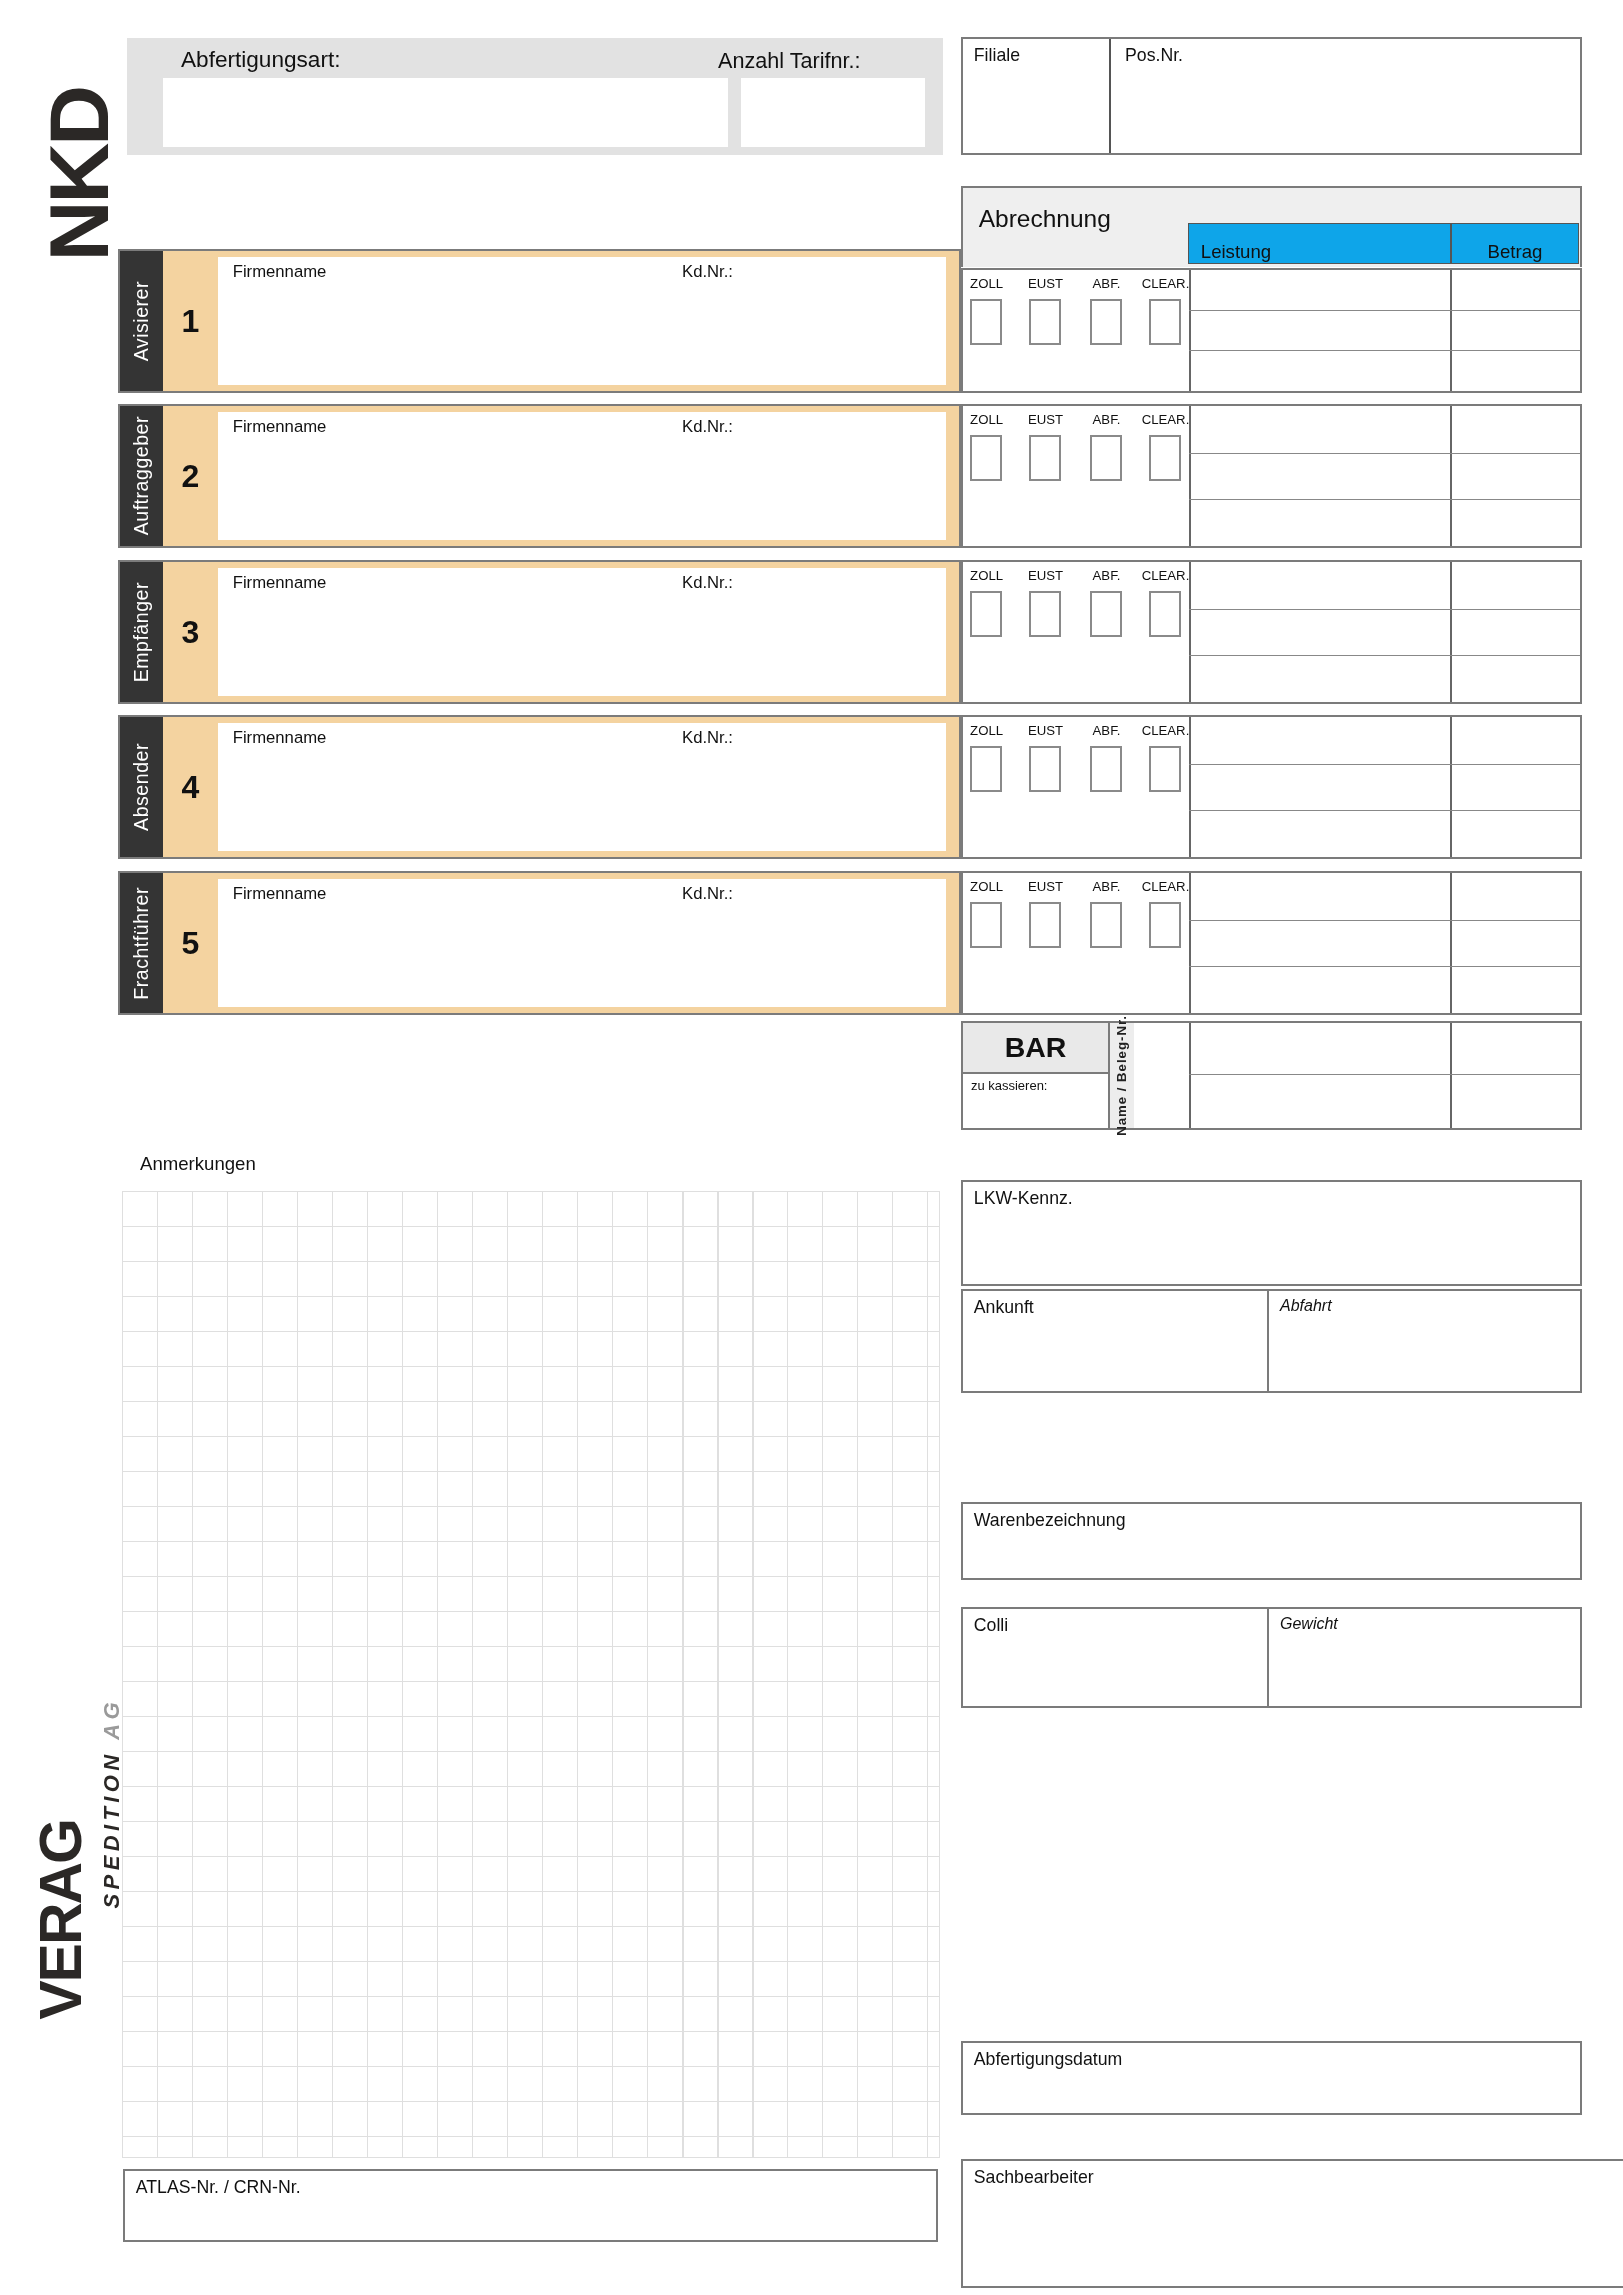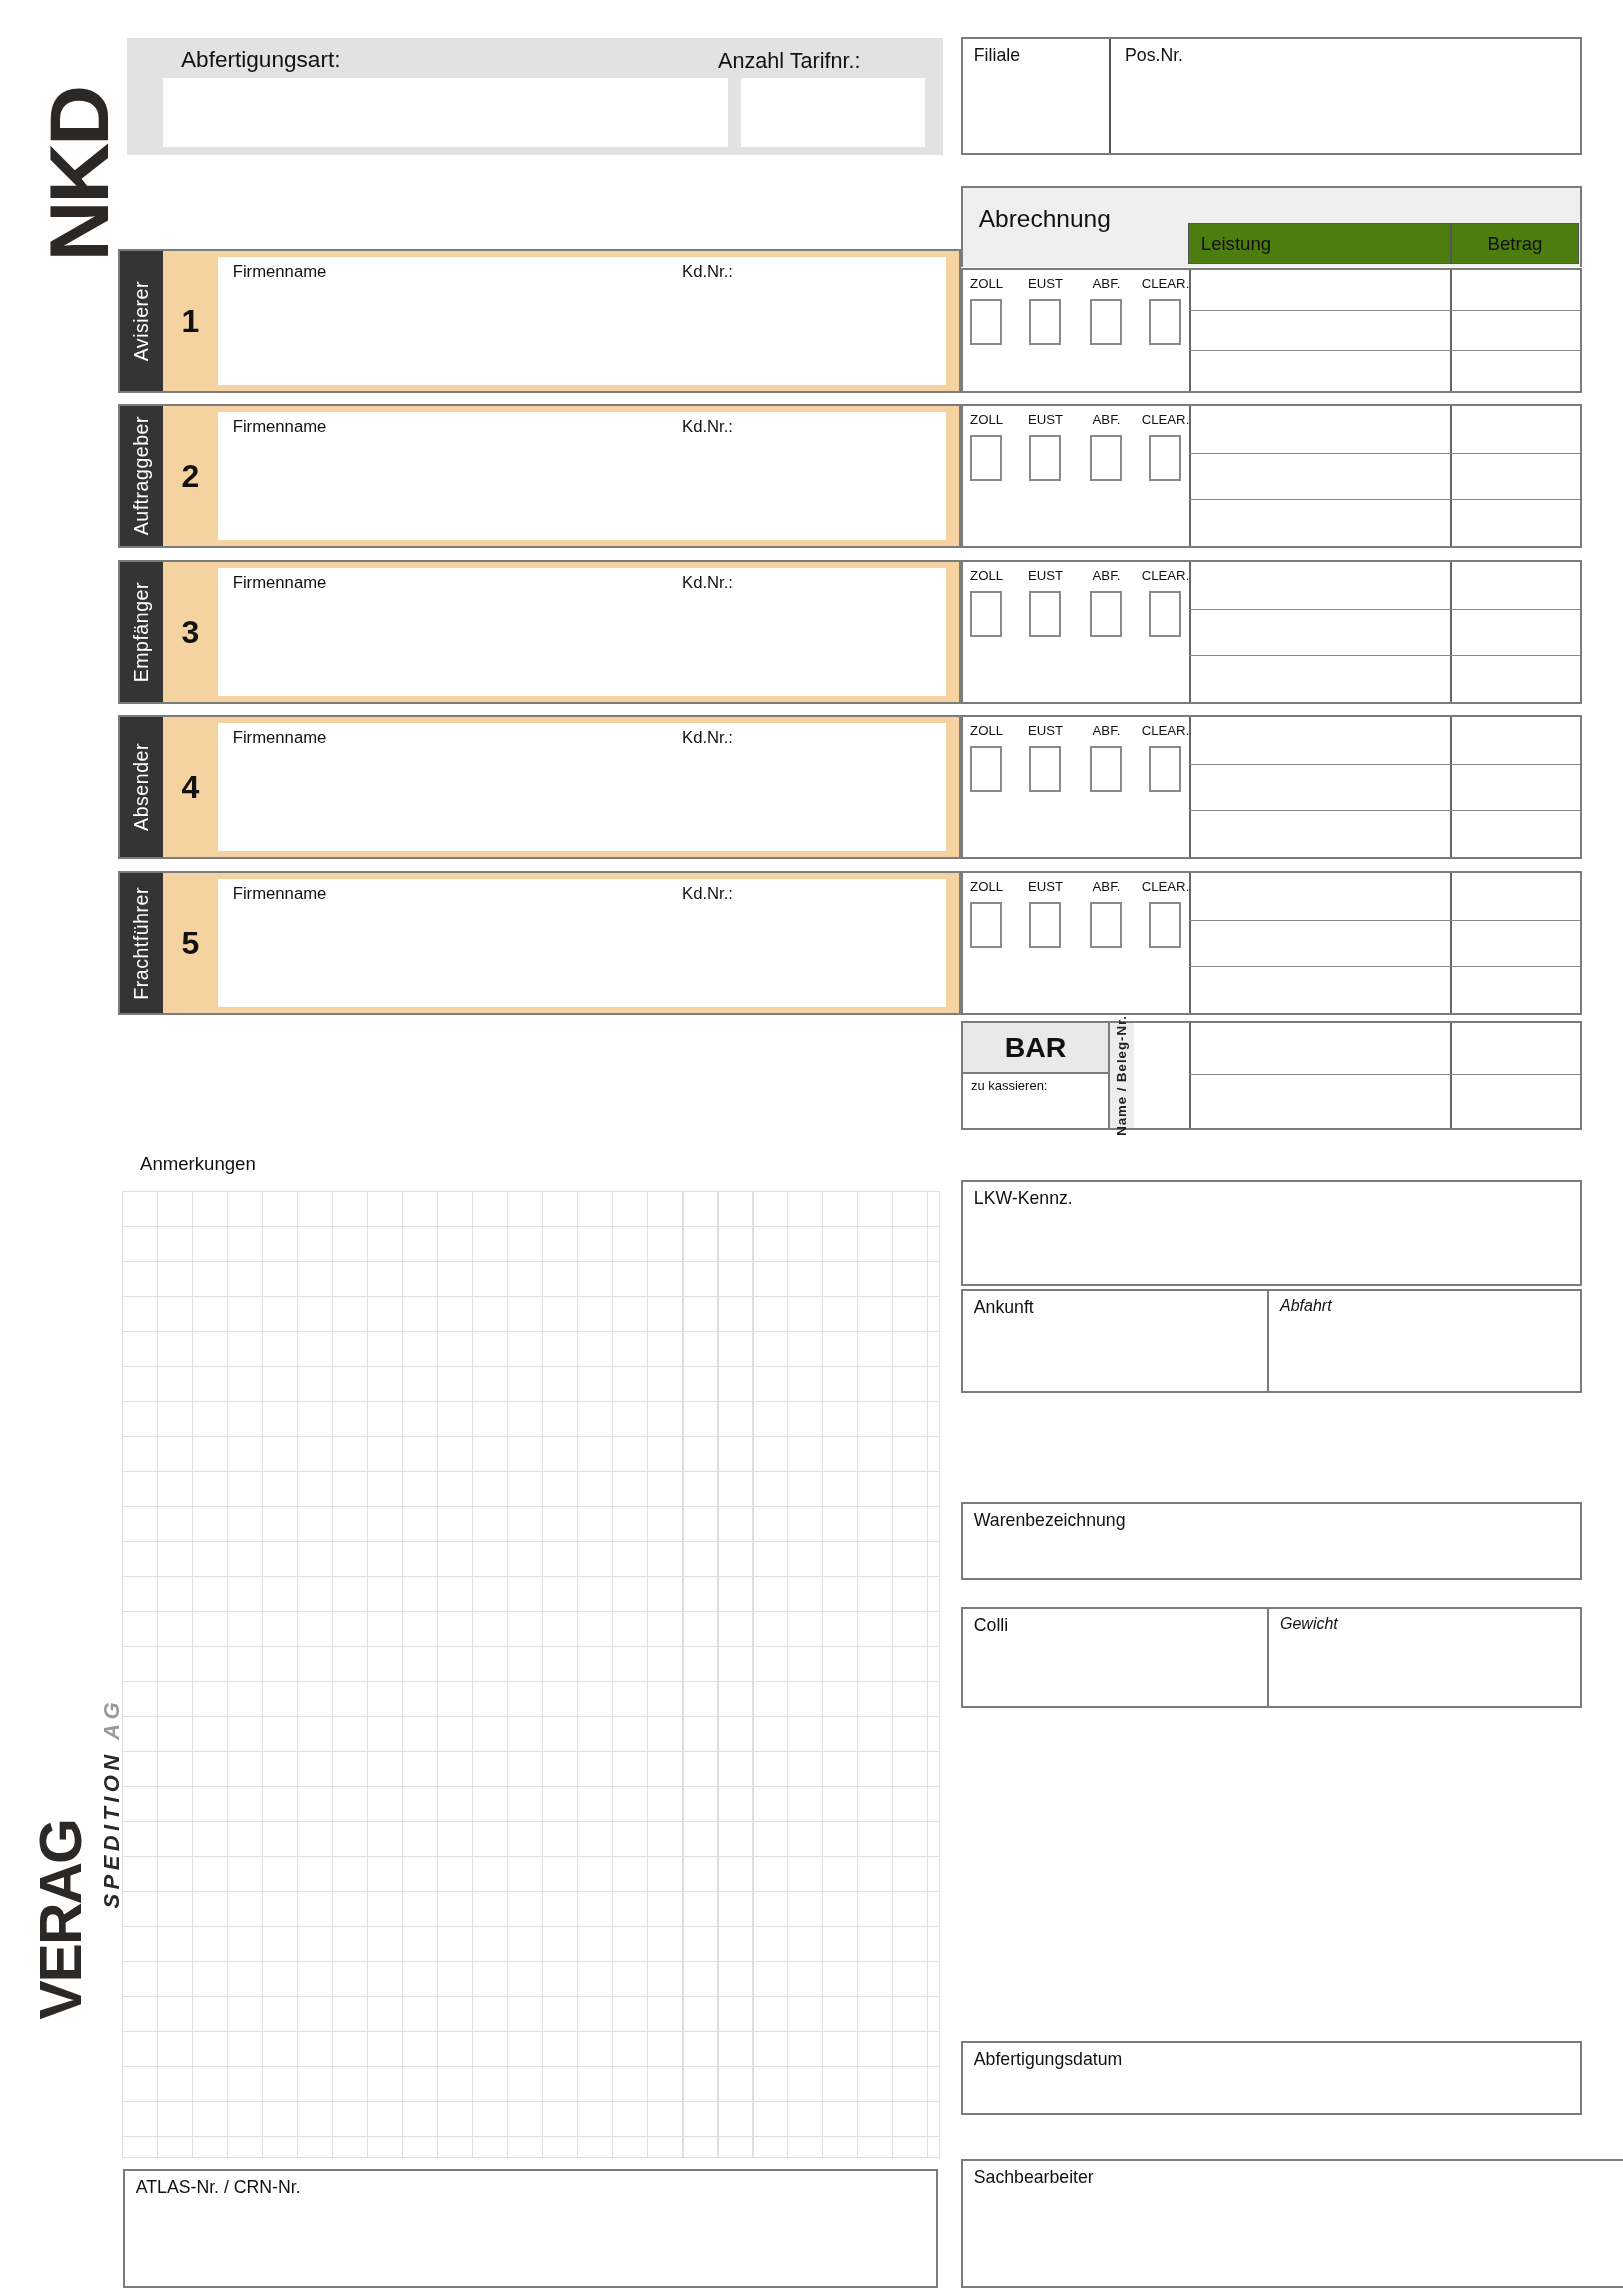--- a/index.html
+++ b/index.html
@@ -35,22 +35,22 @@
   .box-label { position:absolute; left:10.8px; top:5.9px; font-size:17.7px; color:#111; }
 
   .filiale-box { left:961px; top:37px; width:621px; height:118px; }
   .filiale-div { position:absolute; left:146px; top:0; bottom:0; width:1.5px; background:#555; }
   .posnr-label { position:absolute; left:162px; top:5.9px; font-size:17.7px; color:#111; }
 
   
   .abr-header { left:961px; top:186px; width:621px; height:81px; background:#efefef;
     border:2.9px solid #7b7b7b; border-bottom:none; }
   .abr-title { position:absolute; left:15.7px; top:16.7px; font-size:24.5px; color:#111; }
-  .colhead { position:absolute; top:35px; height:41px; background:#4d7c0f; border:1px solid #555;
-    font-size:18.6px; color:#111; display:flex; align-items:center; }
+  .colhead { position:absolute; top:35px; height:41px; background:#0ea5e9; border:1px solid #555;
+    font-size:18.6px; color:#111; display:flex; align-items:flex-end; }
   .colhead.leistung { left:225px; width:263px; padding-left:11.8px; }
   .colhead.betrag { left:488px; width:128px; justify-content:center; }
 
   
   .party-row { position:absolute; left:118px; width:843px; border:2.5px solid #7b7b7b; background:#f4d3a0; }
   .role-band { position:absolute; left:0; top:0; bottom:0; width:43px; background:#343434;
     display:flex; align-items:center; justify-content:center; }
   .role-band .vtext { color:#fff; font-size:19.6px; letter-spacing:0.5px; white-space:nowrap; }
   .row-number { position:absolute; left:43px; top:0; bottom:0; width:55px;
     display:flex; align-items:center; justify-content:center; font-size:32px; font-weight:bold; color:#111; }
@@ -88,21 +88,21 @@
   .right-half-label { position:absolute; left:317px; top:5.9px; font-size:16px; color:#111;font-style:italic; }
 
   
   .anm-label { left:140px; top:1153px; font-size:18.6px; color:#111; }
   .anm-grid { left:122px; top:1191px; width:818px; height:967px; background:#fff;
     border-right:1.5px solid #dfdfdf; border-bottom:1.5px solid #dfdfdf;
     background-image:
       repeating-linear-gradient(to right, #dfdfdf 0 1.5px, transparent 1.5px 35px),
       repeating-linear-gradient(to bottom, #dfdfdf 0 1.5px, transparent 1.5px 35px); }
 
-  .atlas-box { left:123px; top:2169px; width:815px; height:119px; }
+  .atlas-box { left:123px; top:2169px; width:815px; height:73px; }
 </style>
 </head>
 <body>
 
 <div id="page">
 
   <div class="abs nkd-logo">
     <span class="vtext">NKD</span>
   </div>
 

